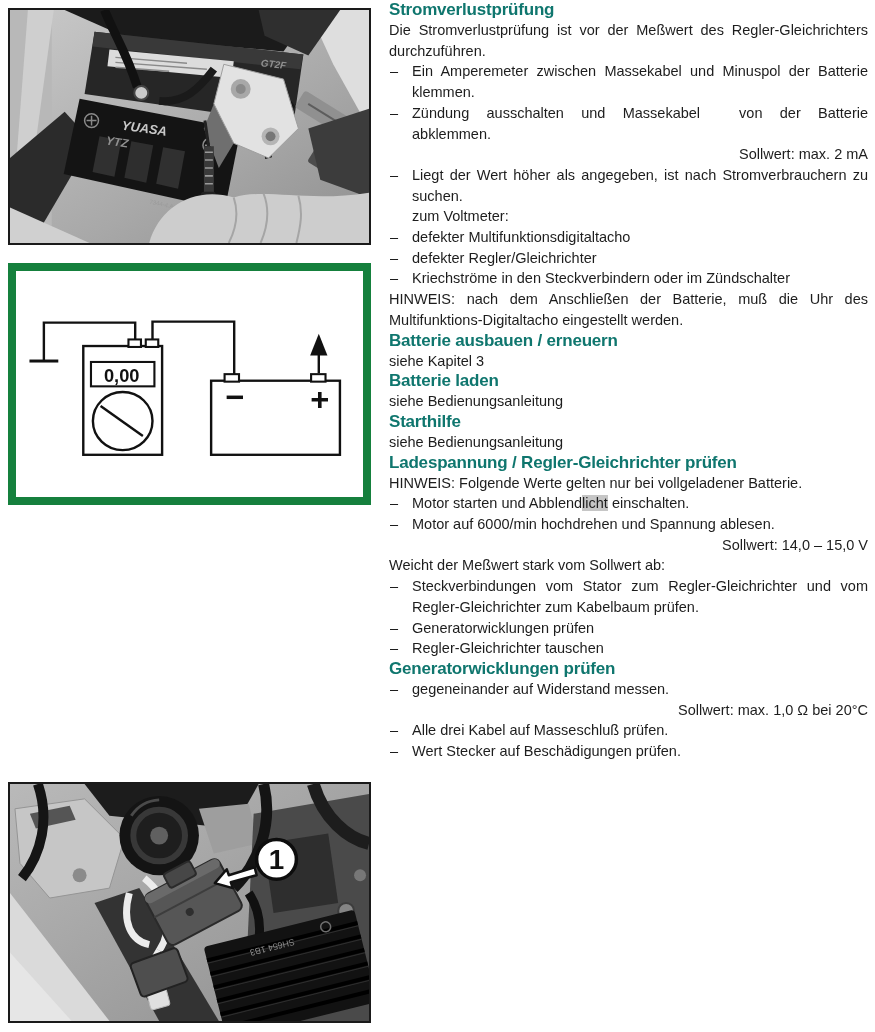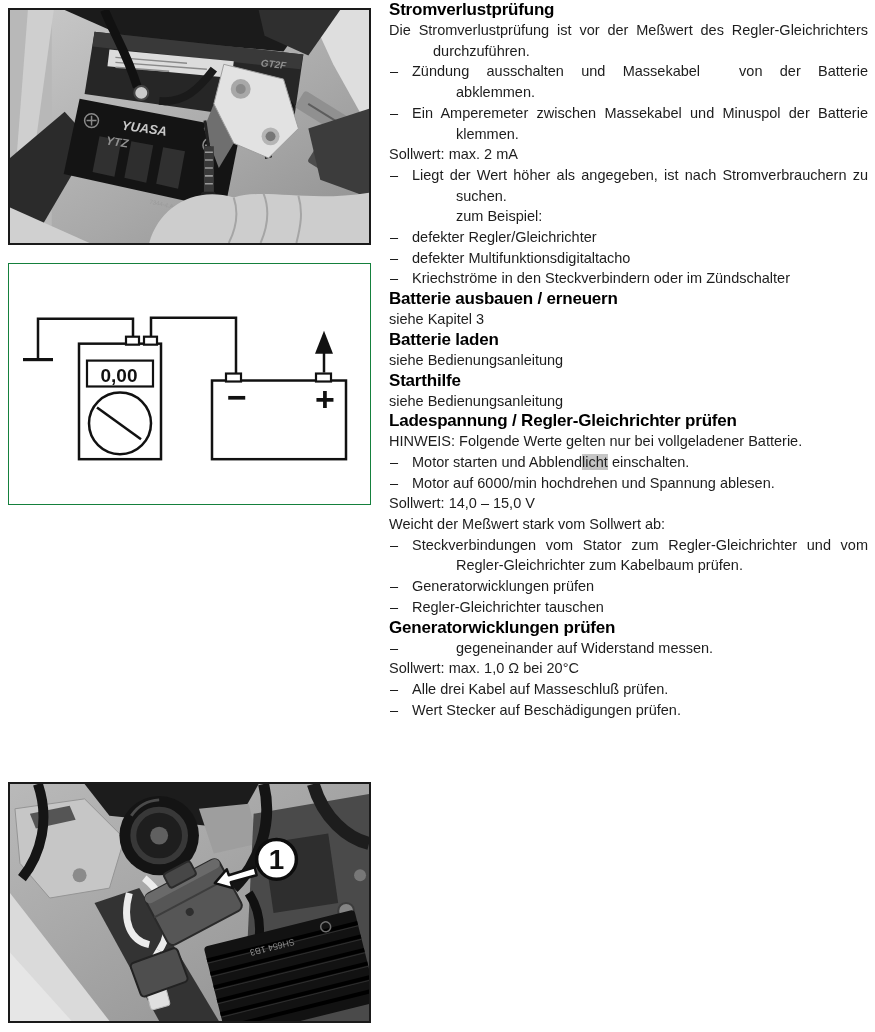--- a/index.html
+++ b/index.html
@@ -3,35 +3,35 @@
 <meta charset="utf-8">
 <style>
   html,body { margin:0; padding:0; background:#ffffff; }
   .page {
     position:relative; width:875px; height:1032px; background:#ffffff;
     font-family:"Liberation Sans", sans-serif; color:#1d1d1d; overflow:hidden;
   }
   
   .fig { position:absolute; background:#ffffff; box-sizing:border-box; }
   #fig-battery   { left:8px;  top:8px;   width:363px; height:237px; border:2px solid #1a1a1a; }
-  #fig-diagram   { left:8px;  top:263px; width:363px; height:242px; border:1px solid #15803d; }
+  #fig-diagram   { left:8px;  top:263px; width:363px; height:242px; border:8px solid #15803d; }
   #fig-connector { left:8px;  top:782px; width:363px; height:241px; border:2px solid #1a1a1a; }
   .fig svg { display:block; width:100%; height:100%; }
 
   
   .rcol { position:absolute; left:389px; top:0; width:479px; font-size:14.5px; line-height:20.7px; }
-  .rcol h2 { font-size:17px; line-height:20px; font-weight:bold; color:#000000;
+  .rcol h2 { font-size:17px; line-height:20px; font-weight:bold; color:#0f766e;
              margin:0; letter-spacing:-0.2px; }
   .rcol p { margin:0; }
   .rcol ul { margin:0; padding:0; list-style:none; }
   .rcol li { position:relative; padding-left:23px; margin:0; }
   .rcol li::before { content:"\2013"; position:absolute; left:1px; top:0; }
   .jline { display:block; text-align:justify; text-align-last:justify; }
-  .line  { display:block;margin-left:44px; }
-  .sollwert { text-align:left; }
+  .line  { display:block; }
+  .sollwert { text-align:right; }
   .hl { background:#c6c6c6;text-align:center; }
   .badge1 {
     display:inline-block; width:15px; height:15px; border-radius:50%;
     background:#111; color:#fff; font-size:11px; line-height:15px;
     text-align:center; font-weight:bold; vertical-align:-2px;
   }
   .mt2{margin-top:2px}.mt3{margin-top:3px}.mt5{margin-top:5px}.mt9{margin-top:9px}
   .mt10{margin-top:10px}.mt12{margin-top:12px}.mt13{margin-top:13px}.mt14{margin-top:14px}
   .mtn4{margin-top:-4px}
 </style>
@@ -222,39 +222,43 @@
 
   <div class="rcol">
 
     <h2 class="mt2">Stromverlustprüfung</h2>
     <p class="mt5">
       <span class="jline">Die Stromverlustprüfung ist vor der Meßwert des Regler-Gleichrichters</span>
       <span class="line">durchzuführen.</span>
     </p>
     <ul>
       <li>
+        <span class="jline">Ein Amperemeter zwischen Massekabel und Minuspol der Batterie</span>
+        <span class="line">klemmen.</span>
+      </li>
+      <li>
         <span class="jline">Zündung ausschalten und Massekabel   von der Batterie</span>
         <span class="line">abklemmen.</span>
       </li>
-      <li>
-        <span class="jline">Ein Amperemeter zwischen Massekabel und Minuspol der Batterie</span>
-        <span class="line">klemmen.</span>
-      </li>
     </ul>
     <p class="sollwert mtn4">Sollwert: max. 2 mA</p>
     <ul class="mt10">
       <li>
         <span class="jline">Liegt der Wert höher als angegeben, ist nach Stromverbrauchern zu</span>
         <span class="line">suchen.</span>
-        <span class="line">zum Beispiel:</span>
-      </li>
+        <span class="line">zum Voltmeter:</span>
+      </li>
+      <li>defekter Multifunktionsdigitaltacho</li>
       <li>defekter Regler/Gleichrichter</li>
-      <li>defekter Multifunktionsdigitaltacho</li>
       <li>Kriechströme in den Steckverbindern oder im Zündschalter</li>
     </ul>
+    <p class="mt9">
+      <span class="jline">HINWEIS: nach dem Anschließen der Batterie, muß die Uhr des</span>
+      <span class="line">Multifunktions-Digitaltacho eingestellt werden.</span>
+    </p>
 
     <h2 class="mt2">Batterie ausbauen / erneuern</h2>
     <p class="mt2">siehe Kapitel 3</p>
 
     <h2 class="mt13">Batterie laden</h2>
     <p class="mt2">siehe Bedienungsanleitung</p>
 
     <h2 class="mt13">Starthilfe</h2>
     <p class="mt2">siehe Bedienungsanleitung</p>
 

